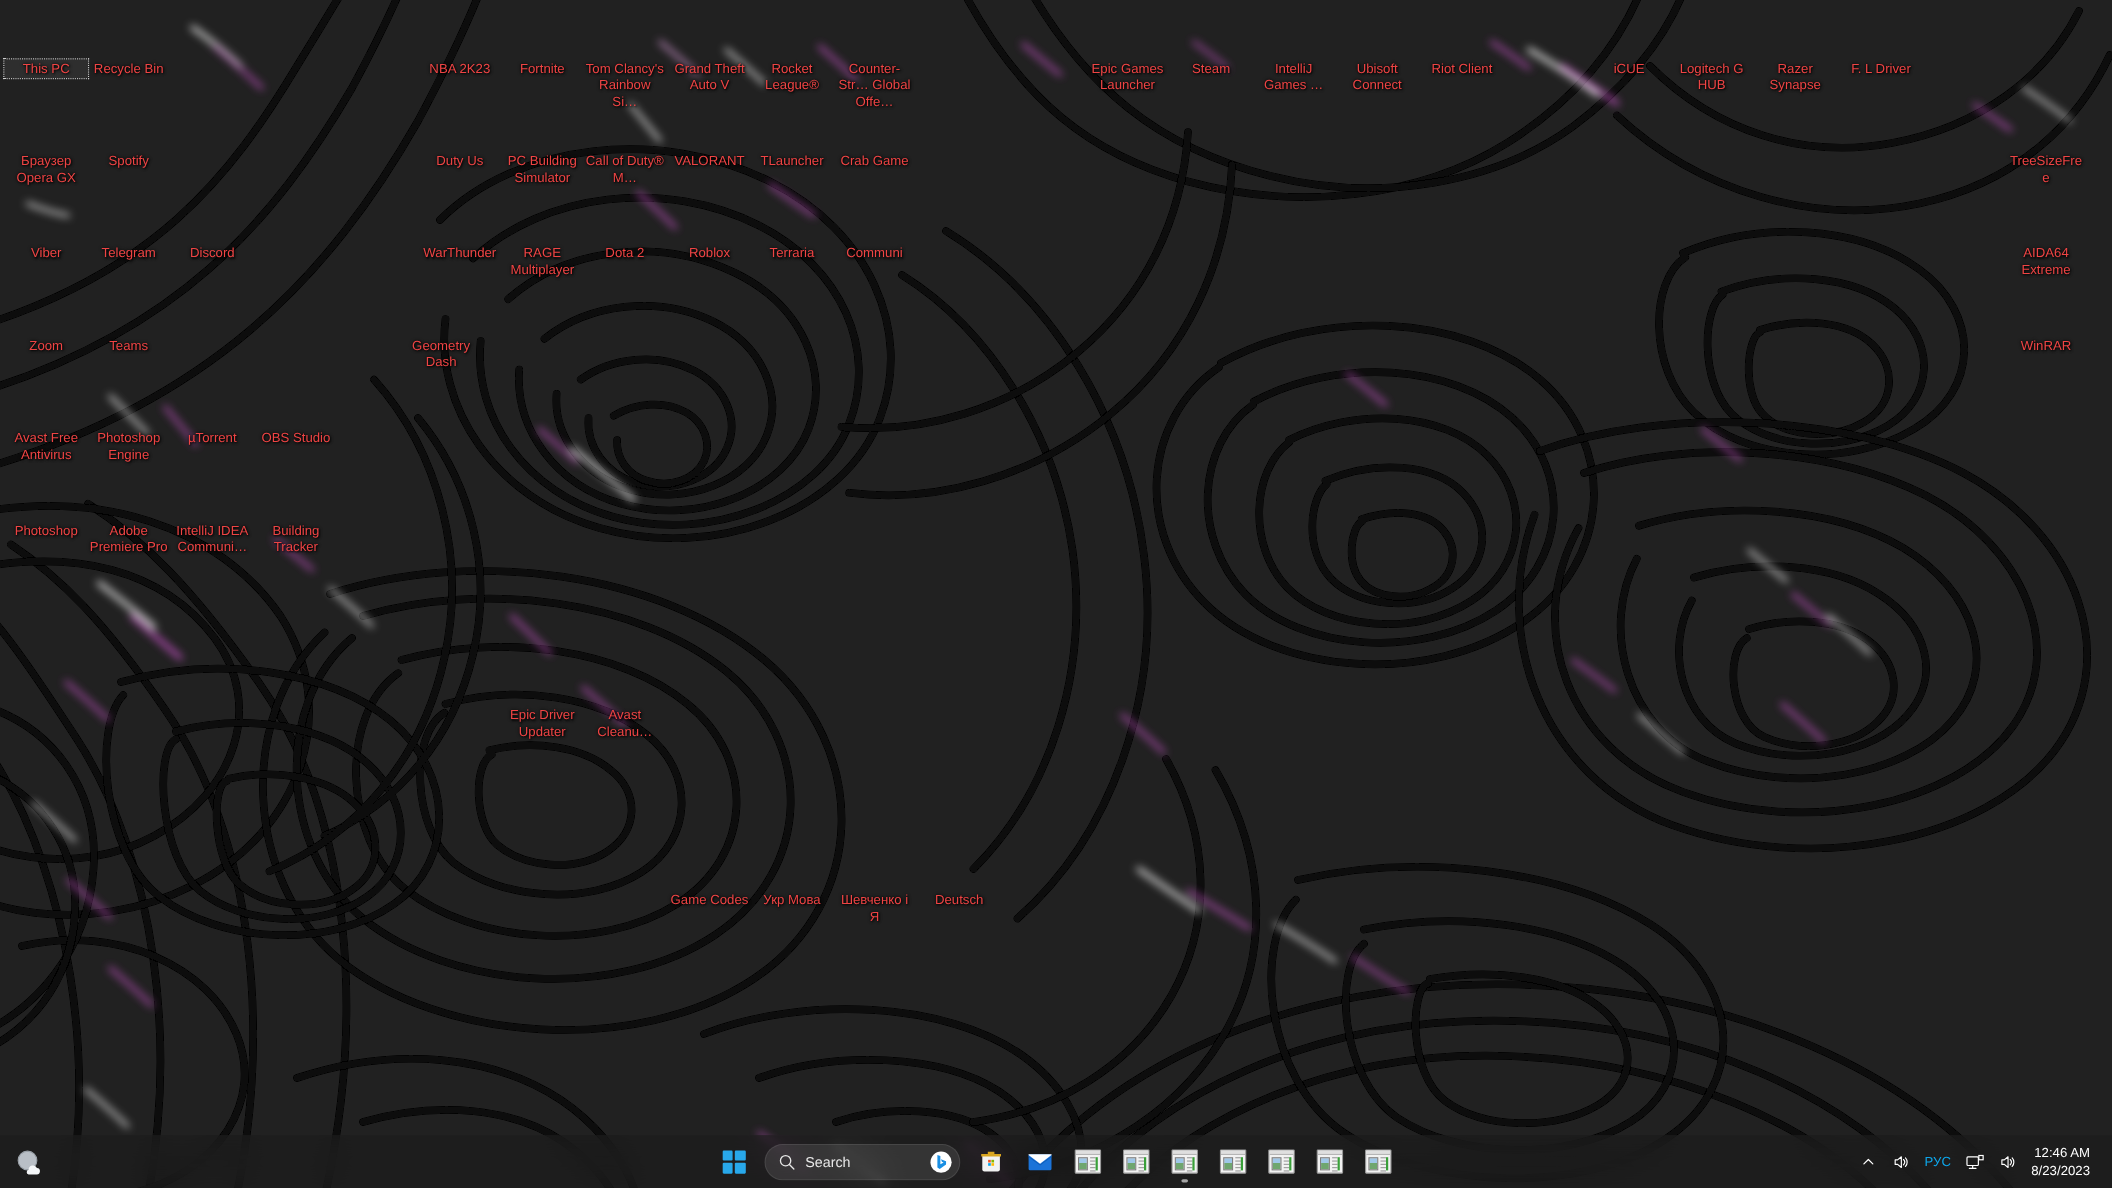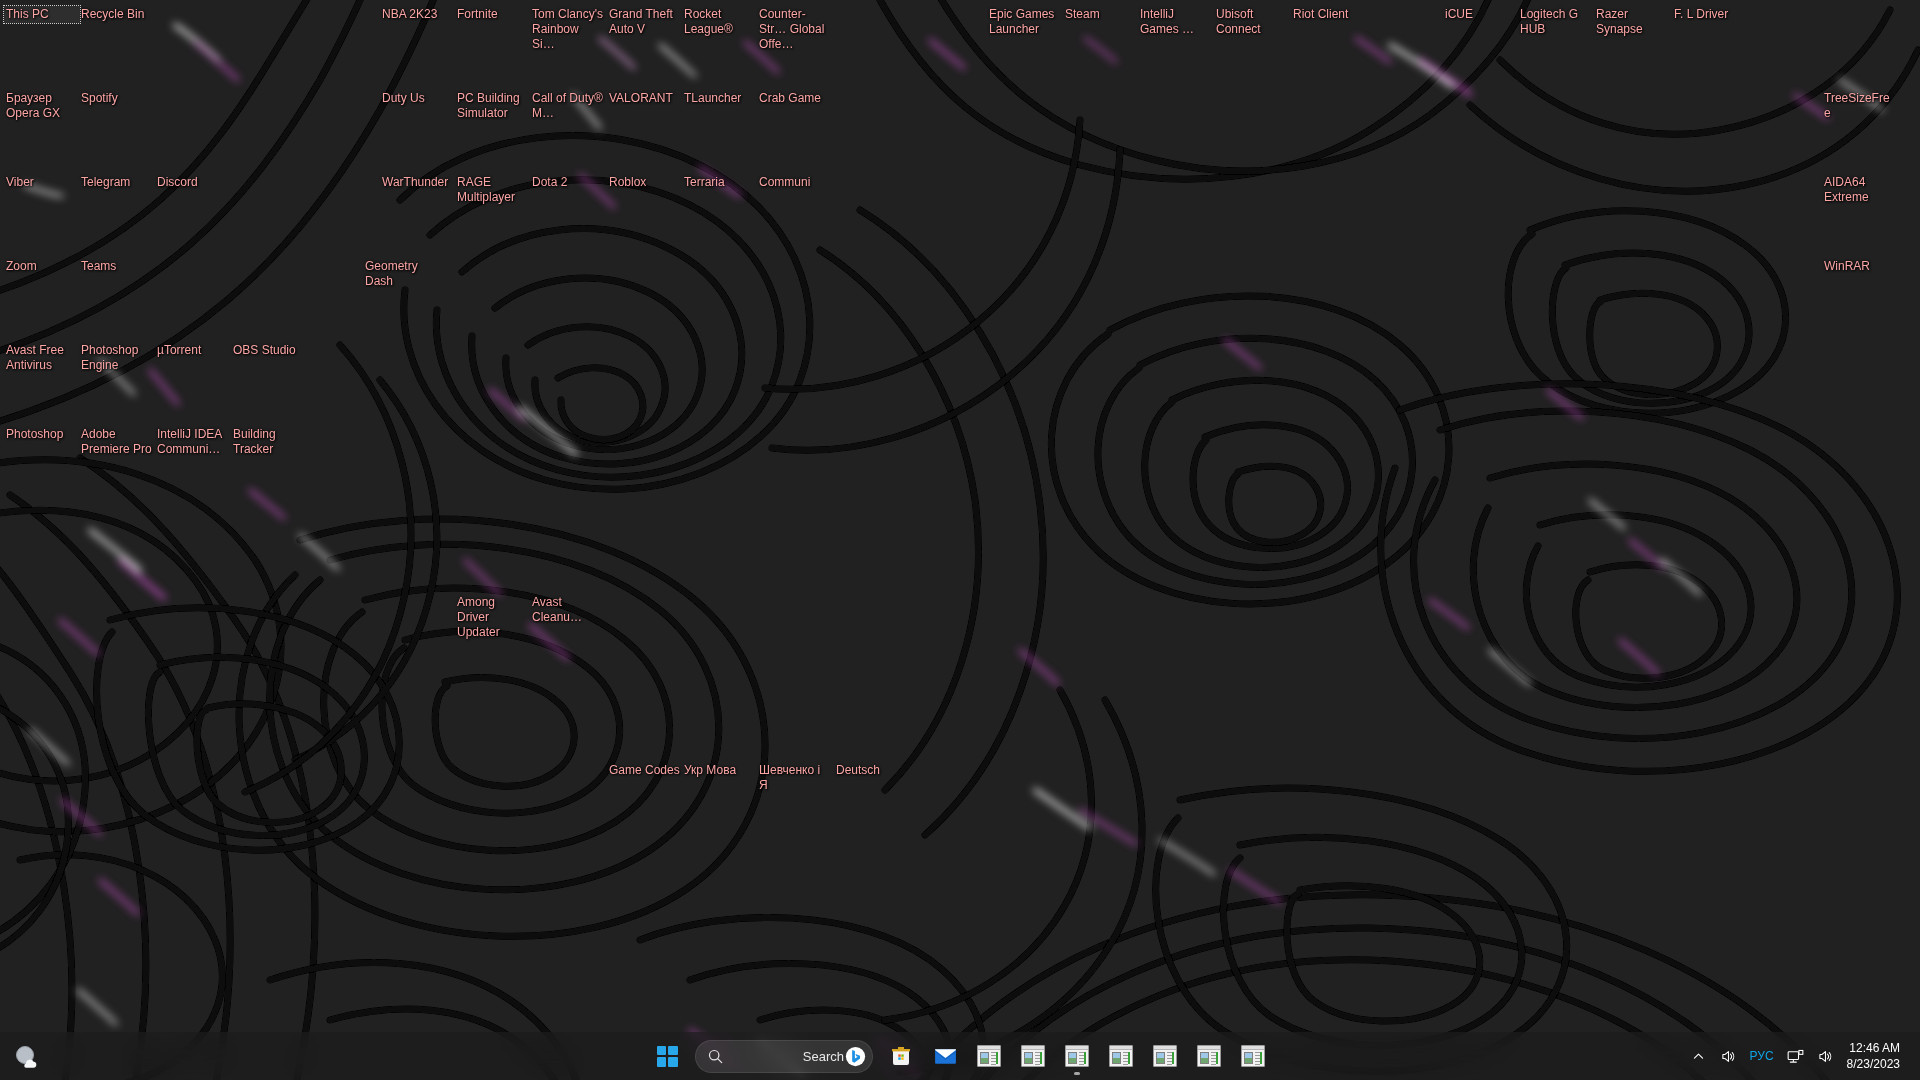--- a/index.html
+++ b/index.html
@@ -54,28 +54,30 @@
     font-size: 18px;
     font-weight: 600;
     letter-spacing: 1.6px;
     color: #eaeaea;
   }
 
   
   .icon {
     position: absolute;
     width: 76px;
-    color: #fca5a5;
+    text-align: center;
+    color: #ef4444;
     font-size: 12px;
     line-height: 15px;
     text-shadow: 0 0 3px rgba(0,0,0,.95), 1px 1px 2px rgba(0,0,0,.9);
     word-wrap: break-word;
     cursor: default;
     user-select: none;
     padding: 1px 2px;
+    margin-top: 48px;
   }
   .icon.selected {
     outline: 1px dotted #cfcfcf;
     background: rgba(255,255,255,0.06);
   }
 
   
   #taskbar {
     position: absolute;
     left: 0; right: 0; bottom: 0;
@@ -92,21 +94,20 @@
     display: flex; align-items: center; justify-content: center;
   }
   #tb-center {
     position: absolute;
     left: 50%;
     transform: translateX(-50%);
     display: flex;
     align-items: center;
     gap: 0px;
     height: 48px;
-    text-align: right;
   }
   .tb-btn {
     width: 44px; height: 44px;
     display: flex; align-items: center; justify-content: center;
     border-radius: 5px;
     cursor: default;
     position: relative;
   }
 
   
@@ -396,21 +397,21 @@
       <div class="icon" style="left: 363px; top: 258px;"><span>Geometry Dash</span></div>
       <div class="icon" style="left: 1822px; top: 258px;"><span>WinRAR</span></div>
       <div class="icon" style="left: 4px; top: 342px;"><span>Avast Free Antivirus</span></div>
       <div class="icon" style="left: 79px; top: 342px;"><span>Photoshop Engine</span></div>
       <div class="icon" style="left: 155px; top: 342px;"><span>µTorrent</span></div>
       <div class="icon" style="left: 231px; top: 342px;"><span>OBS Studio</span></div>
       <div class="icon" style="left: 4px; top: 426px;"><span>Photoshop</span></div>
       <div class="icon" style="left: 79px; top: 426px;"><span>Adobe Premiere Pro</span></div>
       <div class="icon" style="left: 155px; top: 426px;"><span>IntelliJ IDEA Communi…</span></div>
       <div class="icon" style="left: 231px; top: 426px;"><span>Building Tracker</span></div>
-      <div class="icon" style="left: 455px; top: 594px;"><span>Among Driver Updater</span></div>
+      <div class="icon" style="left: 455px; top: 594px;"><span>Epic Driver Updater</span></div>
       <div class="icon" style="left: 530px; top: 594px;"><span>Avast Cleanu…</span></div>
       <div class="icon" style="left: 607px; top: 762px;"><span>Game Codes</span></div>
       <div class="icon" style="left: 682px; top: 762px;"><span>Укр Мова</span></div>
       <div class="icon" style="left: 757px; top: 762px;"><span>Шевченко і Я</span></div>
       <div class="icon" style="left: 834px; top: 762px;"><span>Deutsch</span></div>
     </div>
 
   <div id="taskbar">
 
     <div id="tb-weather">

